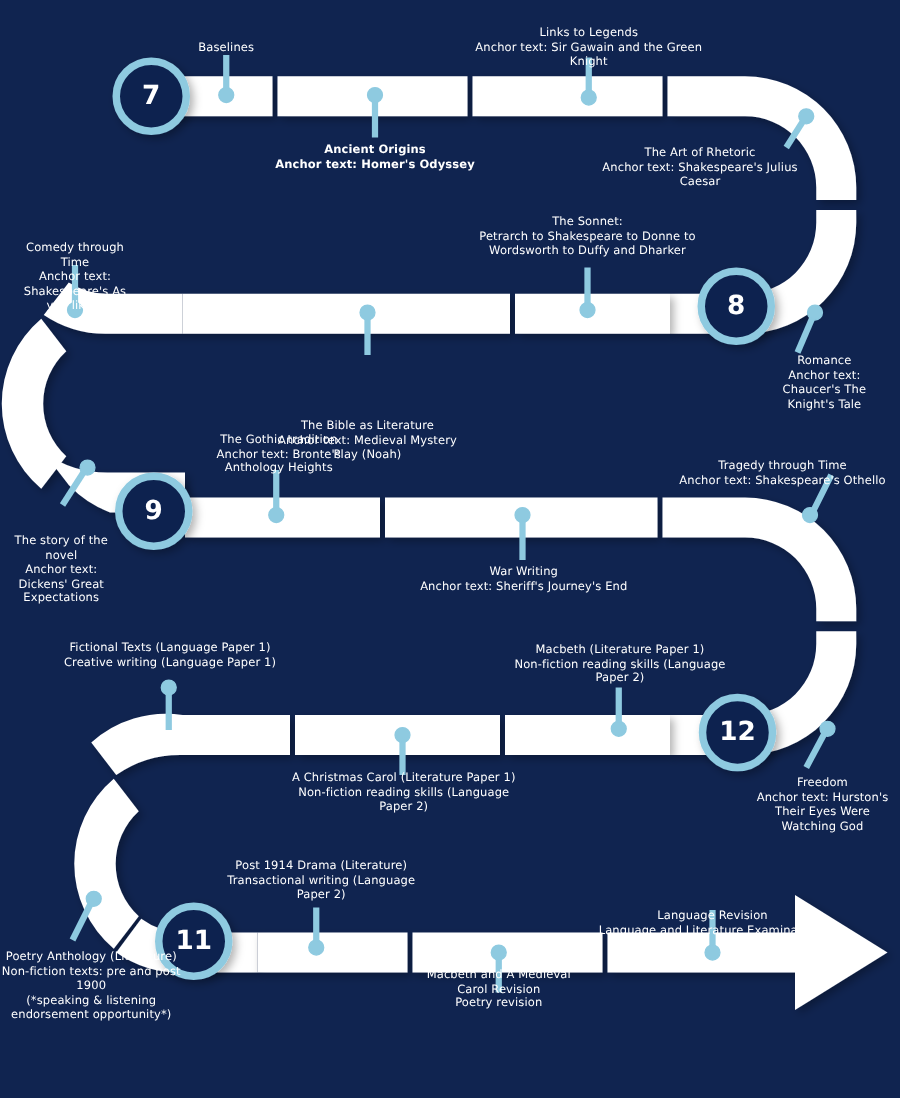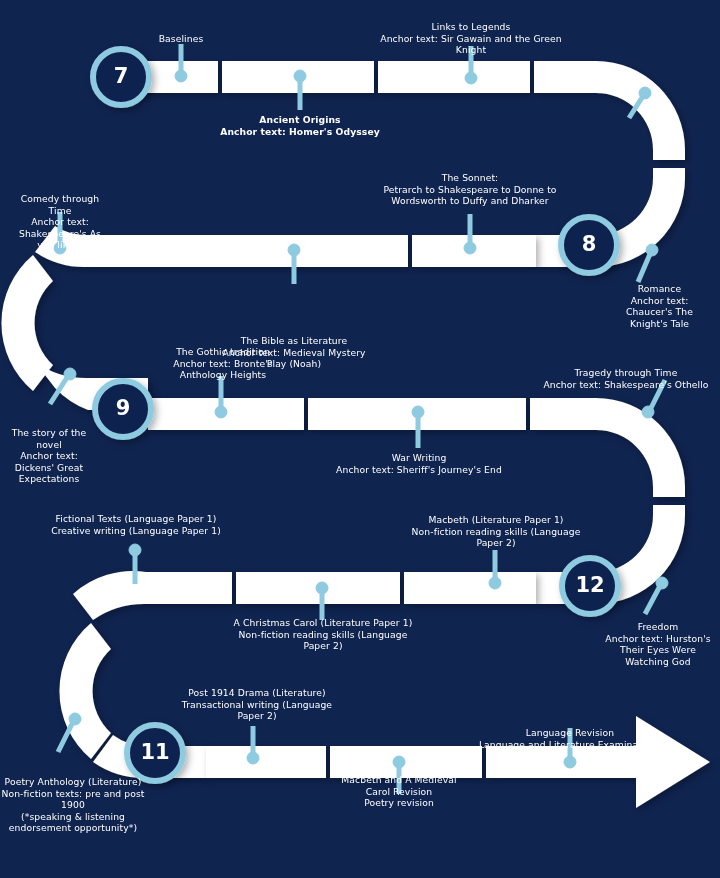--- a/index.html
+++ b/index.html
@@ -157,20 +157,22 @@
   <div class="yr-num" style="left:559px;top:234px;width:60px;">8</div>
   <div class="yr-num" style="left:93px;top:398px;width:60px;">9</div>
   <div class="yr-num" style="left:560px;top:575px;width:60px;">12</div>
   <div class="yr-num" style="left:125px;top:742px;width:60px;">11</div>
 
   <div class="lbl" style="left:131px;top:33px;width:100px;">Baselines</div>
   <div class="lbl" style="left:210px;top:114px;width:180px;font-weight:bold;">Ancient Origins
 Anchor text: Homer's Odyssey</div>
   <div class="lbl" style="left:371px;top:21px;width:200px;">Links to Legends
 Anchor text: Sir Gawain and the Green Knight</div>
+  <div class="lbl" style="left:471px;top:117px;width:178px;">The Art of Rhetoric
+Anchor text: Shakespeare's Julius Caesar</div>
 
   <div class="lbl" style="left:10px;top:193px;width:100px;">Comedy through Time
 Anchor text: Shakespeare's As you like it</div>
   <div class="lbl" style="left:219px;top:287px;width:150px;margin-top:48px;">The Bible as Literature
 Anchor text: Medieval Mystery Play (Noah)</div>
   <div class="lbl" style="left:372px;top:172px;width:196px;">The Sonnet:
 Petrarch to Shakespeare to Donne to Wordsworth to Duffy and Dharker</div>
   <div class="lbl" style="left:607px;top:283px;width:105px;">Romance
 Anchor text: Chaucer's The Knight's Tale</div>
 
@@ -185,21 +187,21 @@
 
   <div class="lbl" style="left:44px;top:513px;width:184px;">Fictional Texts (Language Paper 1)
 Creative writing  (Language Paper 1)</div>
   <div class="lbl" style="left:231px;top:617px;width:184px;">A Christmas Carol (Literature Paper 1)
 Non-fiction reading skills (Language Paper 2)</div>
   <div class="lbl" style="left:404px;top:514px;width:184px;">Macbeth (Literature Paper 1)
 Non-fiction reading skills (Language Paper 2)</div>
   <div class="lbl" style="left:603px;top:621px;width:110px;">Freedom
 Anchor text: Hurston's Their Eyes Were Watching God</div>
 
-  <div class="lbl" style="left:0px;top:760px;width:146px;margin-top:16px;">Poetry Anthology (Literature)
+  <div class="lbl" style="left:0px;top:760px;width:146px;">Poetry Anthology (Literature)
 Non-fiction texts: pre and post 1900
 (*speaking &amp; listening endorsement opportunity*)</div>
   <div class="lbl" style="left:177px;top:687px;width:160px;">Post 1914 Drama (Literature)
 Transactional writing (Language Paper 2)</div>
   <div class="lbl" style="left:329px;top:774px;width:140px;">Macbeth and A Medieval Carol Revision
 Poetry revision</div>
   <div class="lbl" style="left:455px;top:686px;width:230px;margin-top:41px;">Language Revision
 Language and Literature Examinations</div>
 
 </div>

